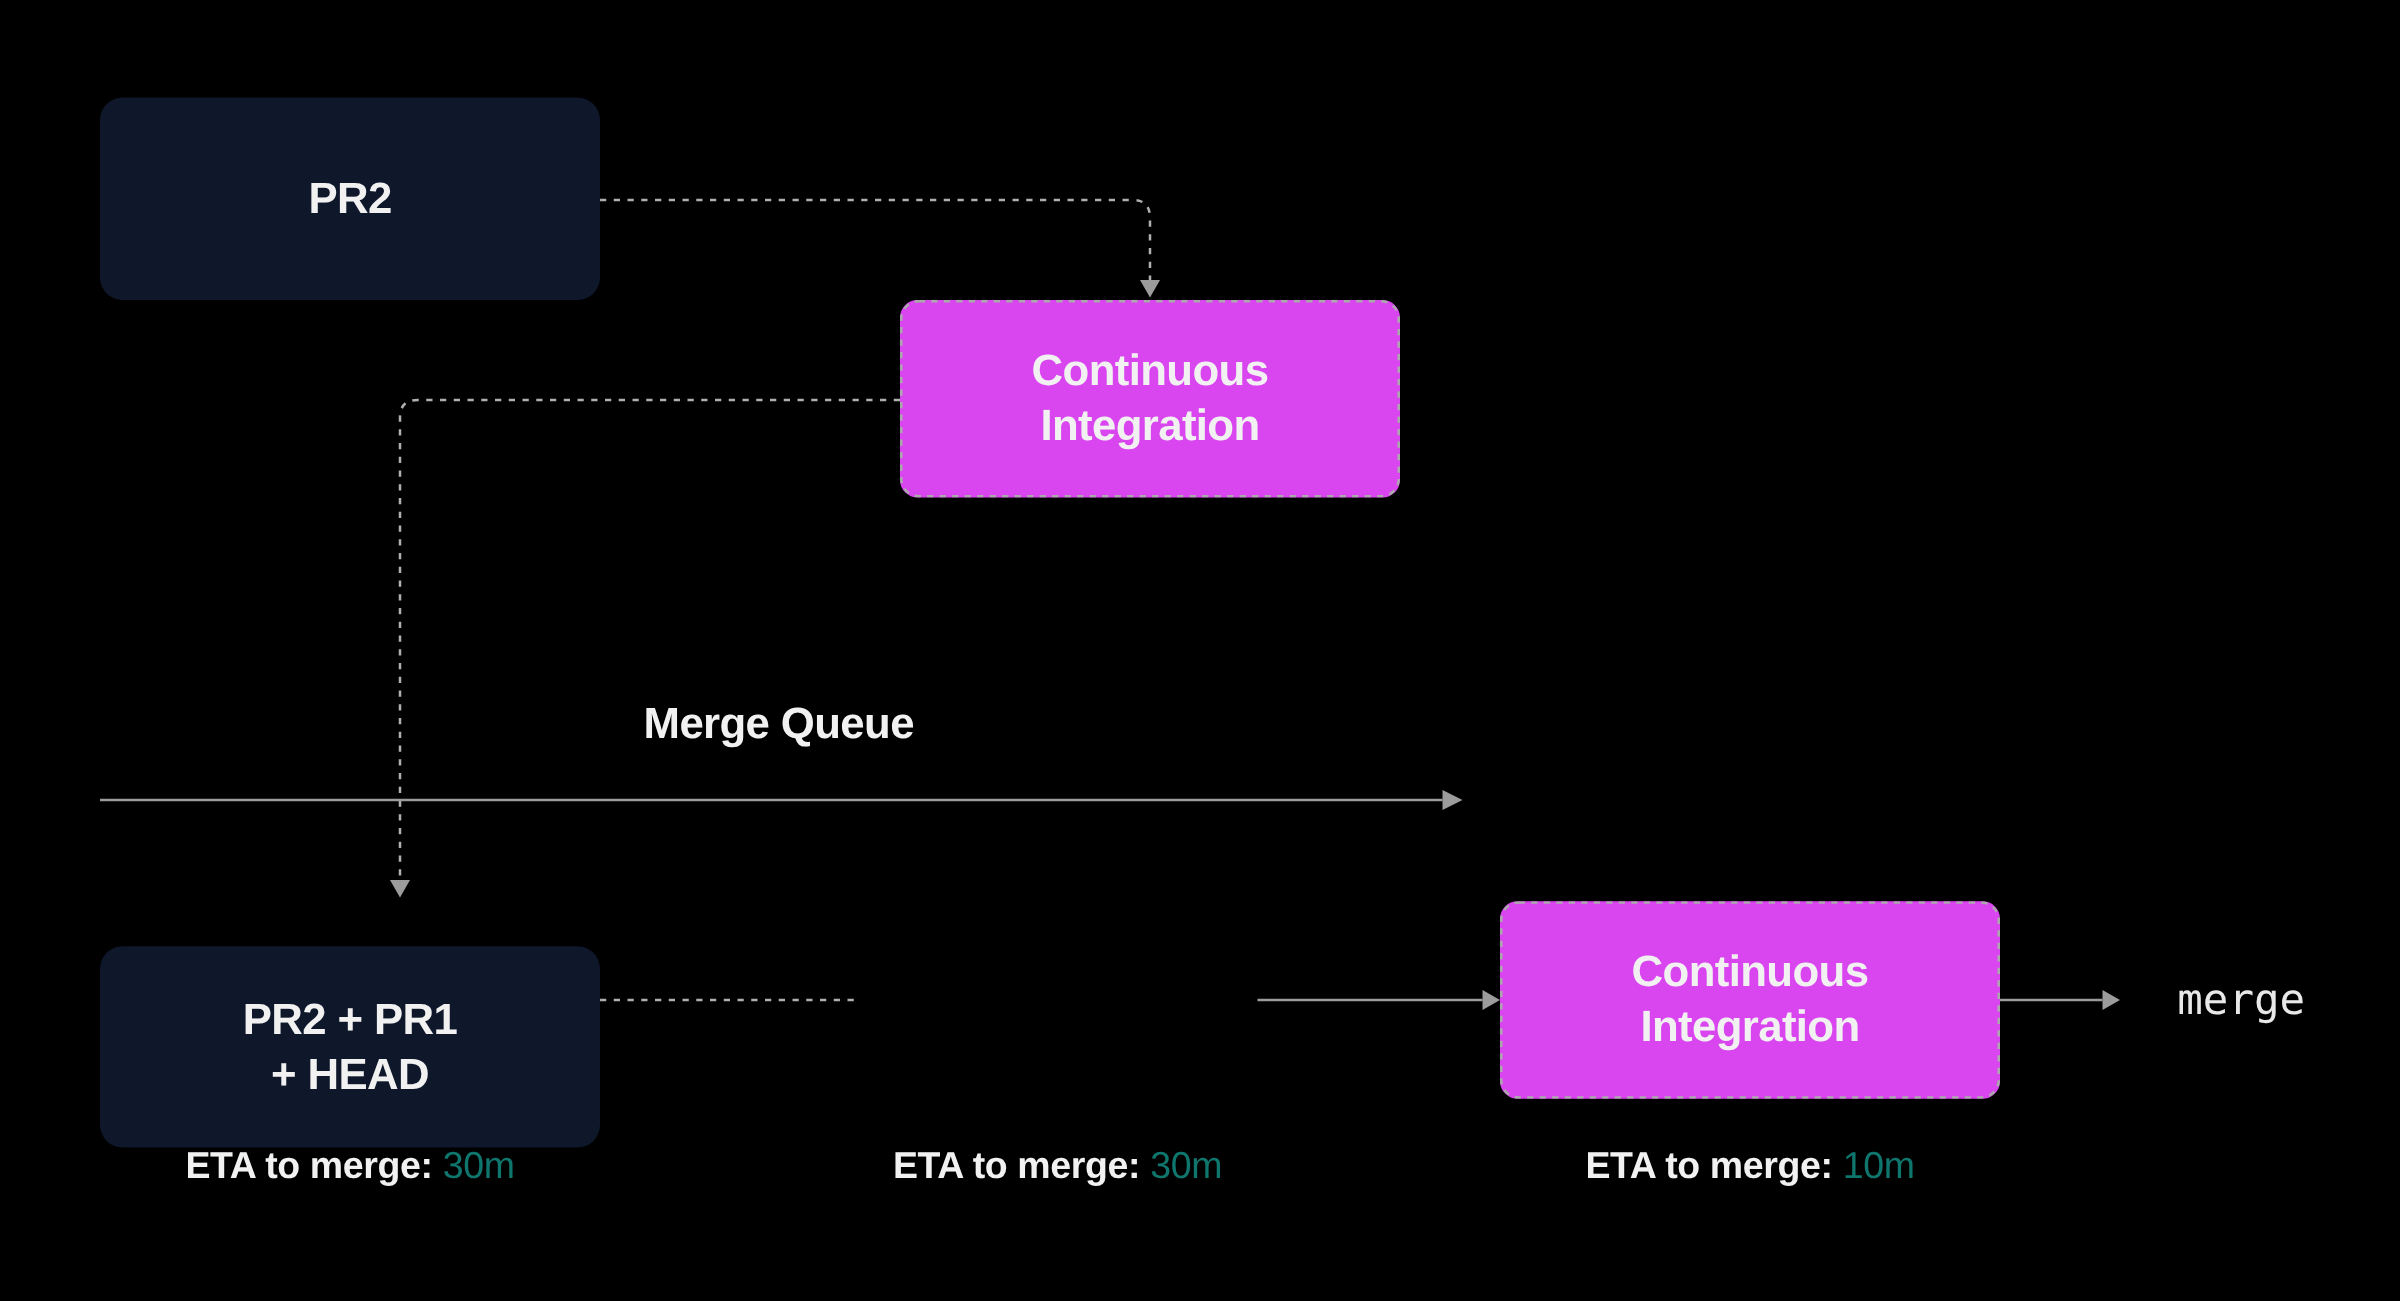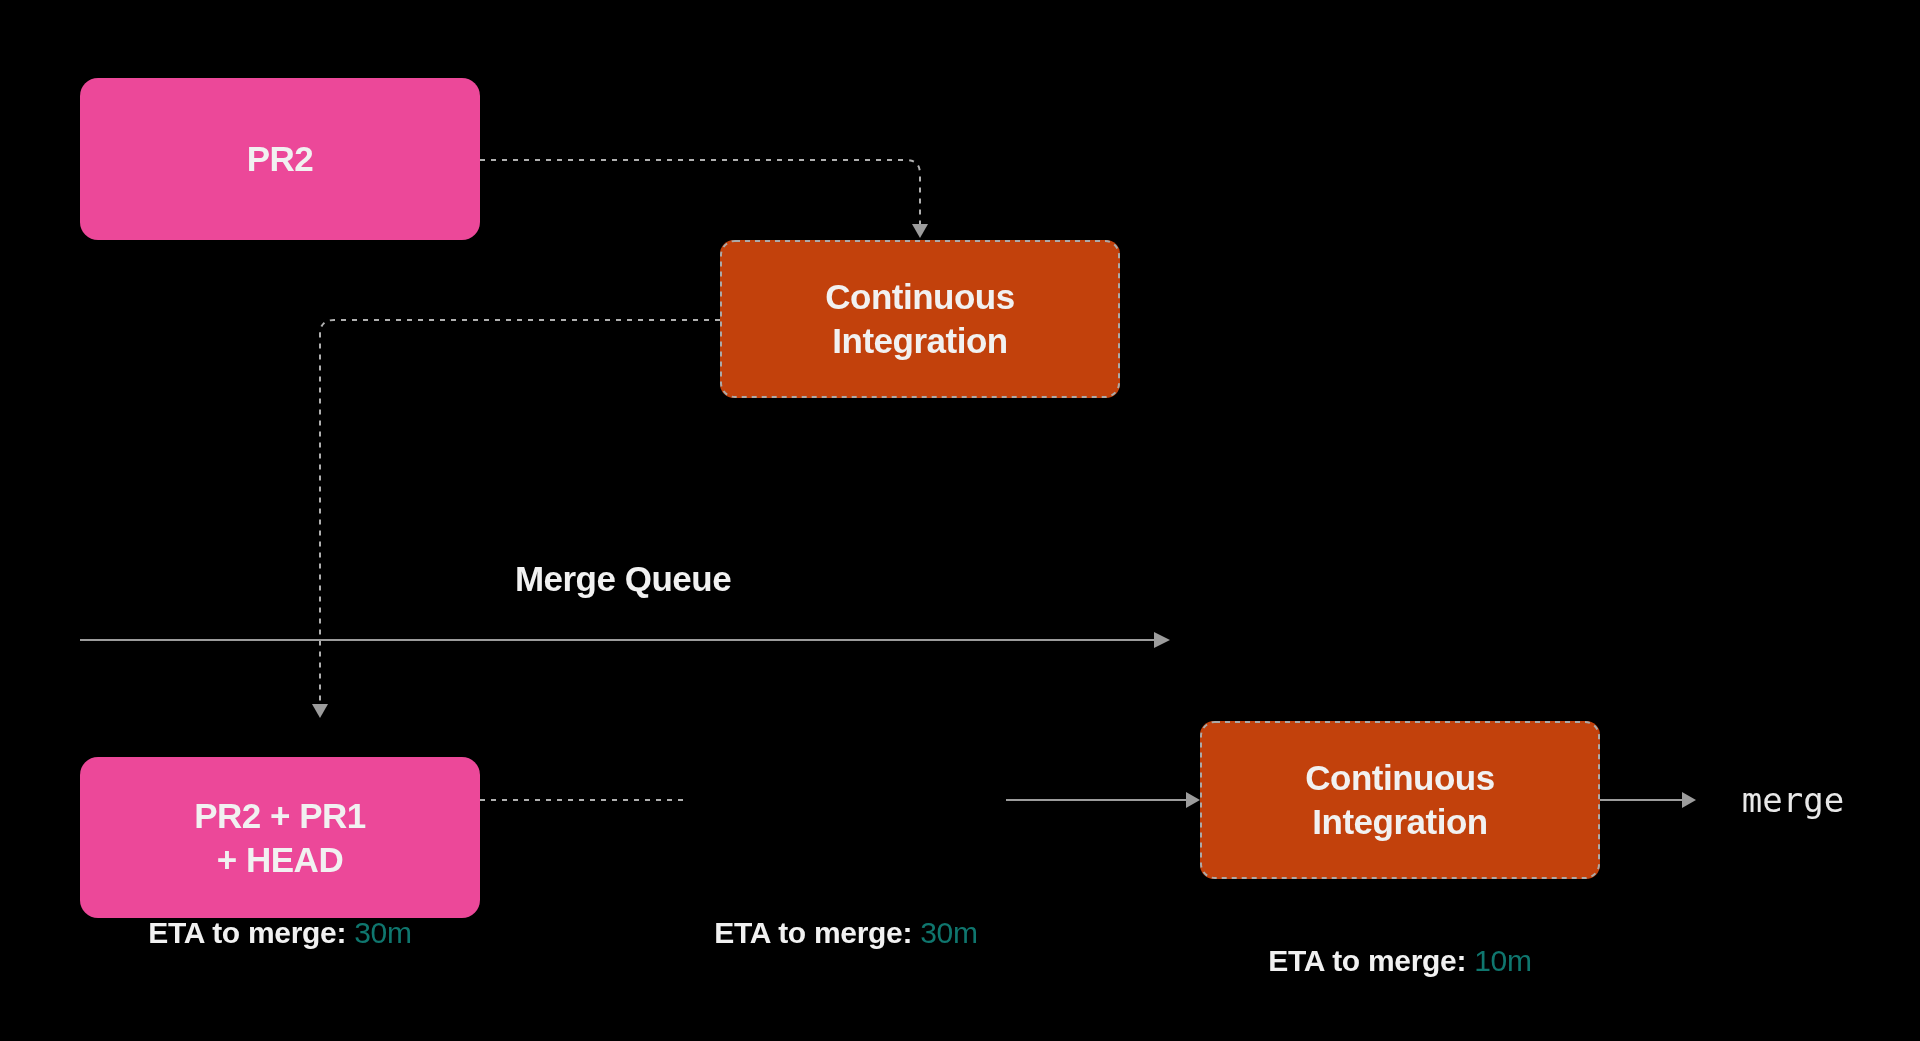--- a/index.html
+++ b/index.html
@@ -29,25 +29,25 @@
     text-align: center;
     color: #f1f1f1;
     font-size: 35px;
     font-weight: bold;
     line-height: 44px;
     letter-spacing: -0.5px;
     white-space: pre-line;
     box-sizing: border-box;
   }
   .node-solid {
-    background: #ec4899;
+    background: #0f172a;
     border-radius: 18px;
   }
   .node-dashed {
-    background: #c2410c;
+    background: #d946ef;
     border-radius: 14px;
   }
   .node-dashed .dashed-border {
     position: absolute;
     left: 0; top: 0;
     width: 100%;
     height: 100%;
     pointer-events: none;
   }
   .node-label {
@@ -77,21 +77,21 @@
   .eta-label {
     color: #f1f1f1;
     font-weight: bold;
   }
   .eta-value {
     color: #0f766e;
     font-weight: normal;
   }
   .eta-left   { left: 80px;   width: 400px; }
   .eta-mid    { left: 686px;  width: 320px; }
-  .eta-right  { left: 1200px; width: 400px; margin-top: 28px; }
+  .eta-right  { left: 1200px; width: 400px; }
   .branch-label {
     position: absolute;
     left: 1738px;
     top: 780px;
     width: 110px;
     text-align: center;
     color: #e8e8e8;
     font-family: "DejaVu Sans Mono", "Liberation Mono", monospace;
     font-size: 34px;
     line-height: 40px;

